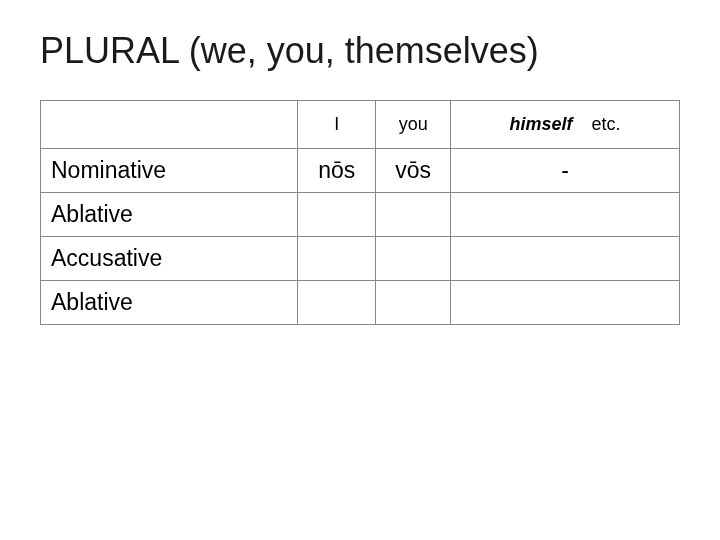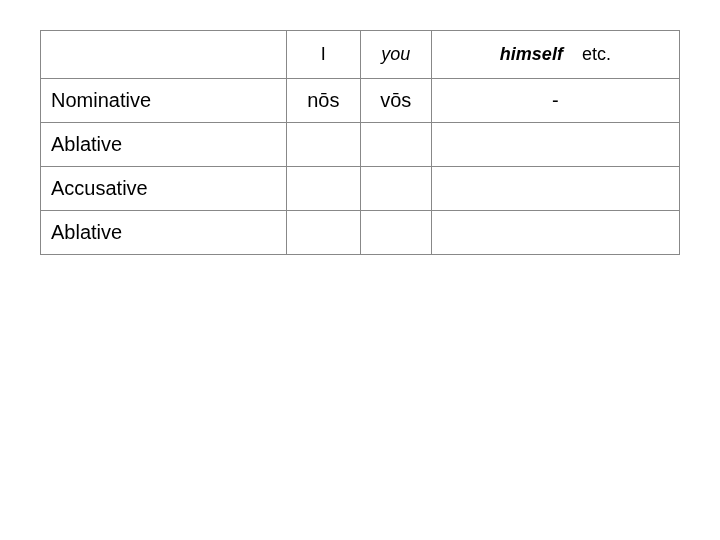--- a/index.html
+++ b/index.html
@@ -49,35 +49,34 @@
       padding-left: 10px;
     }
 
     .grammar-table .header-row th {
       font-weight: normal;
       height: 48px;
       font-size: 18px;
     }
 
     .grammar-table .header-row th:nth-child(3) {
-      font-style: italic;
     }
 
     
     .himself-cell {
       font-style: italic;
       font-weight: bold;
     }
     .himself-etc {
       font-style: normal;
       margin-left: 14px;
     }
 
     .grammar-table td {
-      font-size: 20px;
+      font-size: 23px;
       height: 44px;
     }
 
     .grammar-table .nominative-row td {
       height: 44px;
     }
 
     .grammar-table .genitive-row td {
       height: 44px;
     }
@@ -100,20 +99,21 @@
     }
 
     .dash-cell {
       font-size: 18px;
     }
   </style>
 </head>
 <body>
 
 <div class="page">
+  <h1 class="title">PLURAL (we, you, themselves)</h1>
 
   <table class="grammar-table">
     <thead>
       <tr class="header-row">
         <th class="empty-header"></th>
         <th>I</th>
         <th>you</th>
         <th>
           <span class="himself-cell">himself</span><span class="himself-etc"> etc.</span>
         </th>

